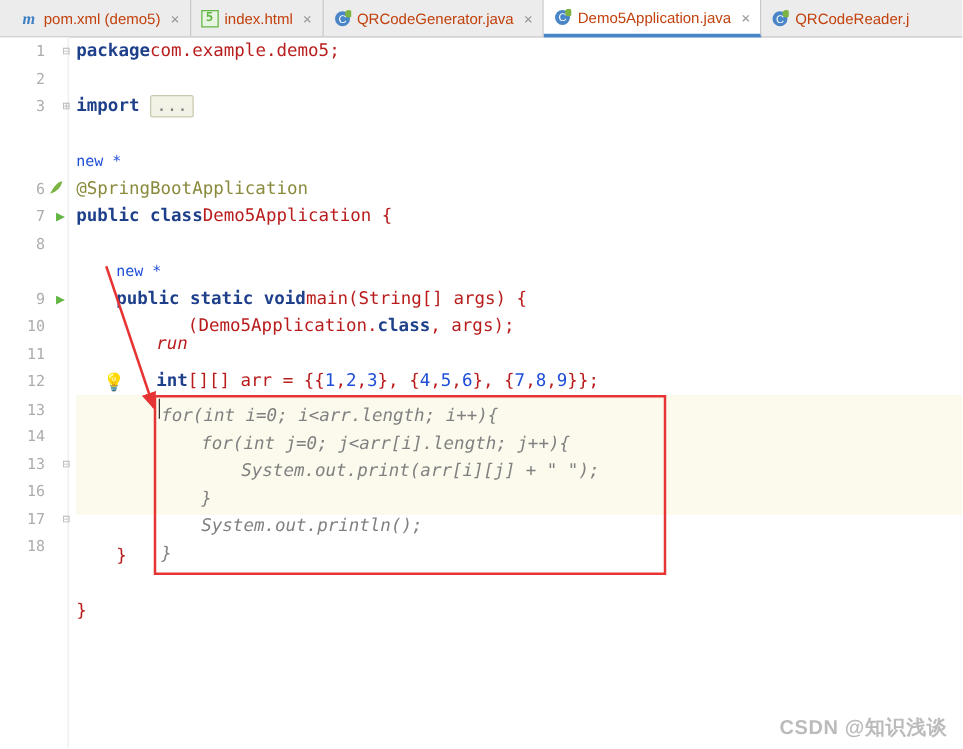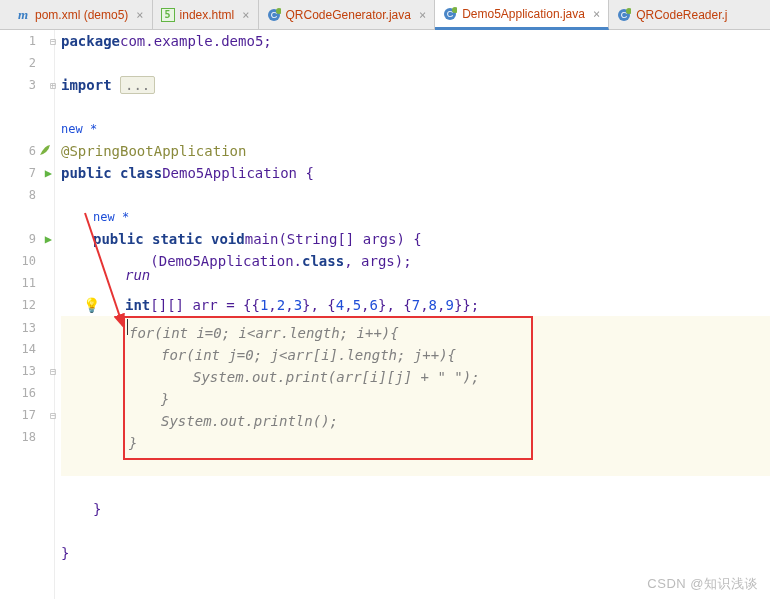--- a/index.html
+++ b/index.html
@@ -62,35 +62,35 @@
 .gutter .mark {
   position: absolute;
   right: 2px;
 }
 .code {
   flex: 1;
   position: relative;
   padding-left: 6px;
 }
 .code .line { font-size: 14px; }
-.code .line.tall { height: 160px; align-items: flex-start; }
+.code .line.tall { height: 96px; align-items: flex-start; }
 .code .line.current { background: #fcfaed; }
 .fold {
   position: absolute;
   right: -2px;
   color: #b8b8b8;
   font-size: 10px;
 }
 .kw { color: #1e3f8a; font-weight: bold; }
 .ann { color: #8a8a3c; }
 .num { color: #1f4ed8; }
 .comment-new { color: #1d4ed8; font-size: 12px; }
 .italic { font-style: italic; margin-top: 28px; }
 .gray { color: #808080; font-style: italic; }
-.pln { color: #4c1d95; }
+.pln { color: #b91c1c; }
 .foldbox {
   background: #f2f2e6;
   border: 1px solid #c9c9b0;
   padding: 0 4px;
   color: #808080;
   border-radius: 2px;
 }
 .tmpl-block {
   position: absolute;
   border: 2px solid #e63434;
@@ -106,22 +106,23 @@
 .bulb { color: #e8b13d; font-size: 14px; }
 .leaf { color: #7cb342; }
 .play { color: #62b543; }
 .circ { color: #7cb342; }
 .watermark {
   position: absolute;
   right: 12px;
   bottom: 6px;
   color: rgba(120,120,120,0.5);
   font-family: "Segoe UI", Arial, sans-serif;
-  font-size: 13px;
+  font-size: 16px;
   letter-spacing: 0.5px;
+  font-weight: bold;
 }
 </style>
 </head>
 <body>
 
 <div class="tabs">
   <div class="tab">
     <span class="icon" style="color:#3b7fc4;font-style:italic;font-weight:bold;font-family:serif">m</span>
     <span class="label">pom.xml (demo5)</span>
     <span class="close">×</span>

